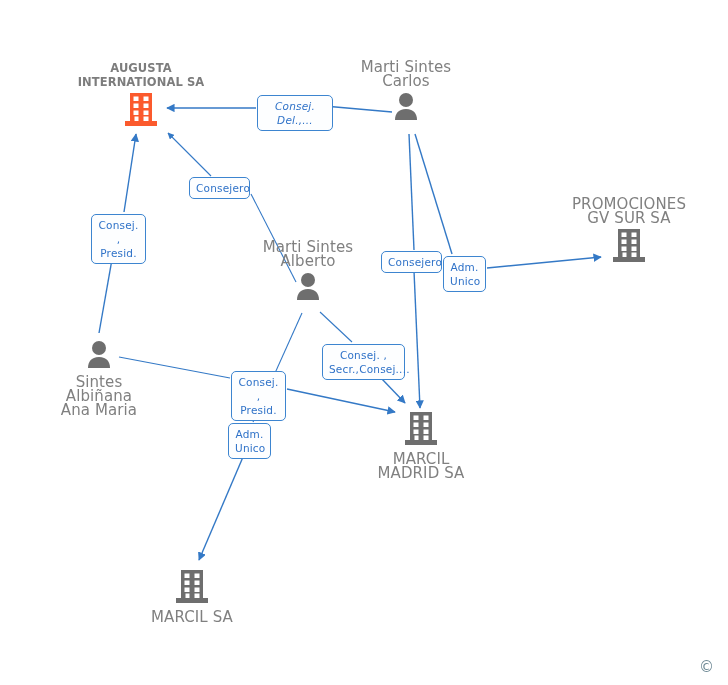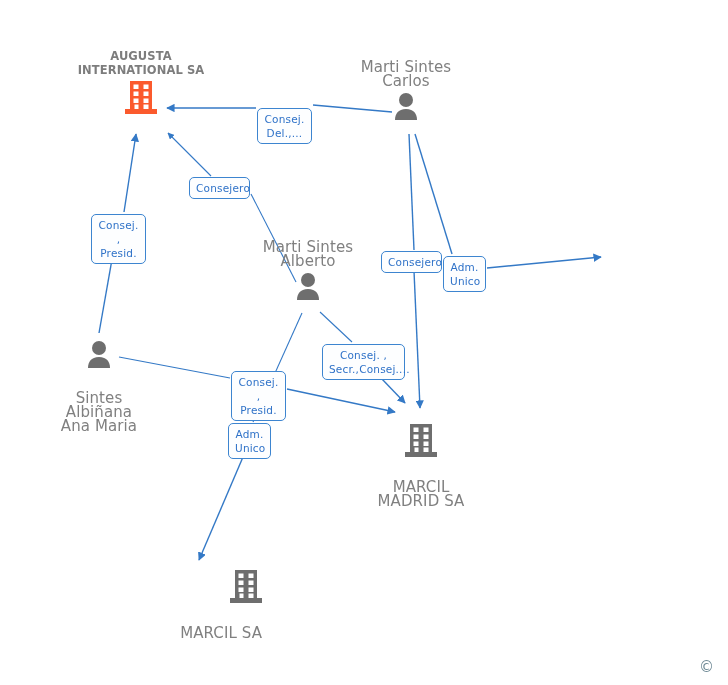--- a/index.html
+++ b/index.html
@@ -42,28 +42,29 @@
     font-size: 15px;
     line-height: 14px;
     text-align: center;
     white-space: pre-line;
     letter-spacing: .1px;
   }
   .node.company-main .caption {
     font-weight: bold;
     font-size: 11.5px;
     color: #7d7d7d;
+    margin-top: 12px;
   }
   .node .glyph {
     display: block;
   }
   .node.caption-top .caption { order: 0; margin-bottom: 4px; }
   .node.caption-top .glyph   { order: 1; }
   .node.caption-bottom .glyph   { order: 0; }
-  .node.caption-bottom .caption { order: 1; margin-top: 19px; }
+  .node.caption-bottom .caption { order: 1; margin-top: 3px; }
 
   
   .edge-label {
     position: absolute;
     box-sizing: border-box;
     background: #fdfeff;
     border: 1px solid #3d85d0;
     border-radius: 5px;
     color: #2f72c8;
     font-size: 10.5px;
@@ -148,21 +149,21 @@
       <line x1="119" y1="357" x2="230" y2="378" stroke="#3479c6" stroke-width="1.1"></line>
       <line x1="287" y1="389" x2="395" y2="412" stroke="#3479c6" stroke-width="1.4" marker-end="url(#arrow)"></line>
     </g>
 
     <g>
       <line x1="302" y1="313" x2="253" y2="422" stroke="#3479c6" stroke-width="1.1"></line>
       <line x1="243" y1="457" x2="199" y2="560" stroke="#3479c6" stroke-width="1.4" marker-end="url(#arrow)"></line>
     </g>
   </svg>
 
-  <div class="edge-label" style="left:257px; top:108px; width:55px;">Consej.
+  <div class="edge-label" style="left:257px; top:95px; width:76px;font-style:italic;">Consej.
 Del.,...</div>
 
   <div class="edge-label" style="left:189px; top:177px; width:61px;">Consejero</div>
 
   <div class="edge-label" style="left:91px; top:214px; width:55px;">Consej. ,
 Presid.</div>
 
   <div class="edge-label" style="left:381px; top:251px; width:61px;">Consejero</div>
 
   <div class="edge-label" style="left:443px; top:256px; width:43px;">Adm.
@@ -223,41 +224,59 @@
       <svg width="26" height="28" viewBox="0 0 26 28" xmlns="http://www.w3.org/2000/svg">
         <circle cx="13" cy="8" r="7" fill="#6e6e6e"></circle>
         <path d="M13 17 C5 17 2 22 2 28 L24 28 C24 22 21 17 13 17 Z" fill="#6e6e6e"></path>
       </svg>
     </span>
     <div class="caption">Sintes
 Albiñana
 Ana Maria</div>
   </div>
 
-
-  <div class="node caption-bottom" style="left:421px; top:424px;">
+  <div class="node caption-top" style="left:629px; top:197px;">
+    <div class="caption">PROMOCIONES
+GV SUR SA</div>
     <span class="glyph">
       <svg width="32" height="33" viewBox="0 0 32 33" xmlns="http://www.w3.org/2000/svg">
         <rect x="5" y="0" width="22" height="28" fill="#6e6e6e"></rect>
         <rect x="0" y="28" width="32" height="5" fill="#6e6e6e"></rect>
         <rect x="8.5" y="3.5" width="5" height="4.5" fill="#ffffff"></rect>
         <rect x="18.5" y="3.5" width="5" height="4.5" fill="#ffffff"></rect>
         <rect x="8.5" y="10.5" width="5" height="4.5" fill="#ffffff"></rect>
         <rect x="18.5" y="10.5" width="5" height="4.5" fill="#ffffff"></rect>
         <rect x="8.5" y="17.5" width="5" height="4.5" fill="#ffffff"></rect>
         <rect x="18.5" y="17.5" width="5" height="4.5" fill="#ffffff"></rect>
         <rect x="9.5" y="23.5" width="4" height="4.5" fill="#ffffff"></rect>
         <rect x="18.5" y="23.5" width="5" height="4.5" fill="#ffffff"></rect>
       </svg>
     </span>
+  </div>
+
+  <div class="node caption-bottom" style="left:421px; top:412px;">
+    <span class="glyph">
+      <svg width="32" height="33" viewBox="0 0 32 33" xmlns="http://www.w3.org/2000/svg">
+        <rect x="5" y="0" width="22" height="28" fill="#6e6e6e"></rect>
+        <rect x="0" y="28" width="32" height="5" fill="#6e6e6e"></rect>
+        <rect x="8.5" y="3.5" width="5" height="4.5" fill="#ffffff"></rect>
+        <rect x="18.5" y="3.5" width="5" height="4.5" fill="#ffffff"></rect>
+        <rect x="8.5" y="10.5" width="5" height="4.5" fill="#ffffff"></rect>
+        <rect x="18.5" y="10.5" width="5" height="4.5" fill="#ffffff"></rect>
+        <rect x="8.5" y="17.5" width="5" height="4.5" fill="#ffffff"></rect>
+        <rect x="18.5" y="17.5" width="5" height="4.5" fill="#ffffff"></rect>
+        <rect x="9.5" y="23.5" width="4" height="4.5" fill="#ffffff"></rect>
+        <rect x="18.5" y="23.5" width="5" height="4.5" fill="#ffffff"></rect>
+      </svg>
+    </span>
     <div class="caption">MARCIL
 MADRID SA</div>
   </div>
 
-  <div class="node caption-bottom" style="left:192px; top:570px;align-items:flex-end;">
+  <div class="node caption-bottom" style="left:192px; top:570px;">
     <span class="glyph">
       <svg width="32" height="33" viewBox="0 0 32 33" xmlns="http://www.w3.org/2000/svg">
         <rect x="5" y="0" width="22" height="28" fill="#6e6e6e"></rect>
         <rect x="0" y="28" width="32" height="5" fill="#6e6e6e"></rect>
         <rect x="8.5" y="3.5" width="5" height="4.5" fill="#ffffff"></rect>
         <rect x="18.5" y="3.5" width="5" height="4.5" fill="#ffffff"></rect>
         <rect x="8.5" y="10.5" width="5" height="4.5" fill="#ffffff"></rect>
         <rect x="18.5" y="10.5" width="5" height="4.5" fill="#ffffff"></rect>
         <rect x="8.5" y="17.5" width="5" height="4.5" fill="#ffffff"></rect>
         <rect x="18.5" y="17.5" width="5" height="4.5" fill="#ffffff"></rect>

